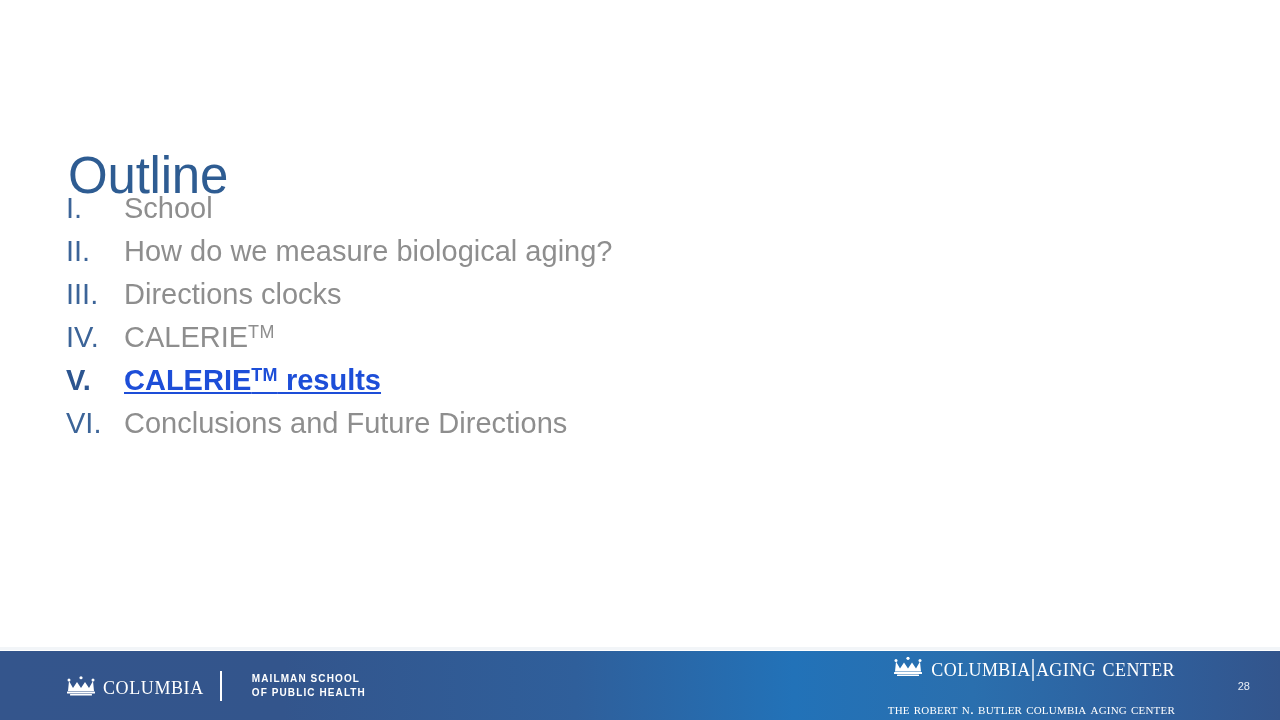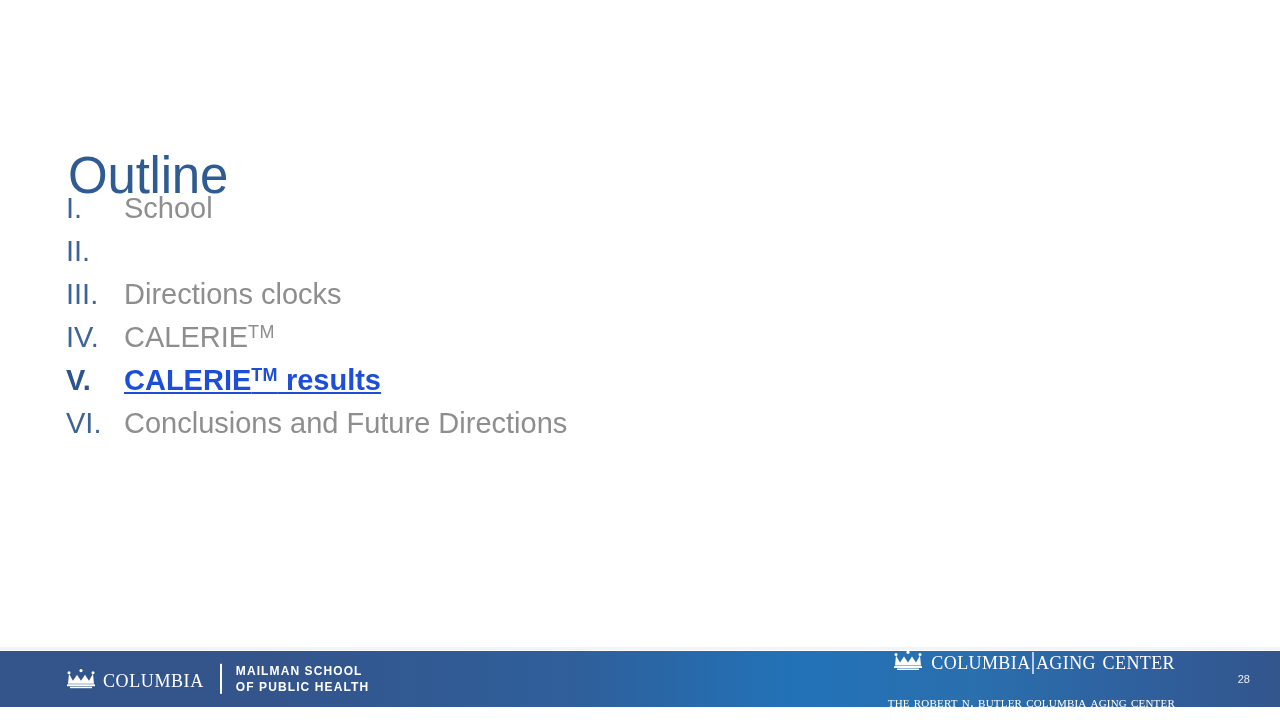--- a/index.html
+++ b/index.html
@@ -83,21 +83,21 @@
     right: 0;
     top: 647px;
     height: 3px;
     background: #f2f5f8;
   }
   .footer-bar {
     position: absolute;
     left: 0;
     right: 0;
     top: 651px;
-    height: 56px;
+    height: 69px;
     background: linear-gradient(to right,
         #34558c 0%,
         #33558c 22%,
         #2f5f9b 45%,
         #2272b8 62%,
         #2a6fae 76%,
         #2f5f9c 90%,
         #33558c 100%);
     overflow: hidden;
   }
@@ -130,25 +130,26 @@
   .vrule {
     width: 2px;
     height: 30px;
     background: #ffffff;
     margin: 0 14px 0 16px;
     flex: 0 0 auto;
   }
   .school-name {
     color: #ffffff;
     font-family: "Liberation Sans", sans-serif;
-    font-size: 12px;
+    font-size: 10px;
     font-weight: bold;
     letter-spacing: 1.1px;
     line-height: 1.35;
     text-transform: uppercase;
+    margin-left: 16px;
   }
 
   .logo-right {
     position: absolute;
     right: 105px;
     top: 50%;
     transform: translateY(-50%);
     text-align: right;
   }
   .acc-row {
@@ -204,20 +205,21 @@
 
   <div class="outline-list">
 
     <div class="outline-item">
       <span class="item-numeral">I.</span>
       <span class="item-label">School</span>
     </div>
 
     <div class="outline-item">
       <span class="item-numeral">II.</span>
+      <span class="item-label">How do we measure biological aging?</span>
     </div>
 
     <div class="outline-item">
       <span class="item-numeral">III.</span>
       <span class="item-label">Directions clocks</span>
     </div>
 
     <div class="outline-item">
       <span class="item-numeral">IV.</span>
       <span class="item-label"><span>CALERIE</span><span class="tm">TM</span></span>

